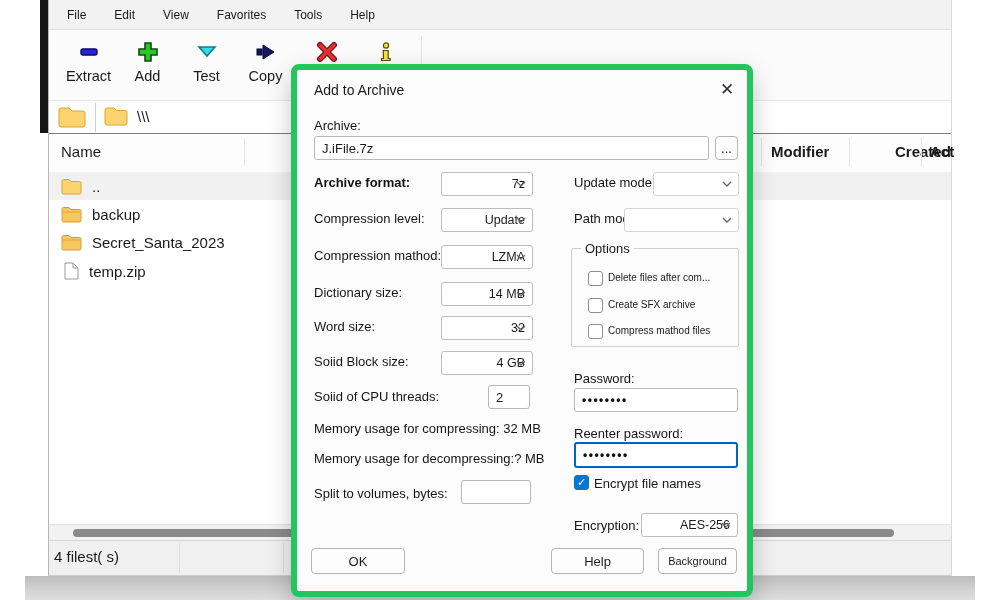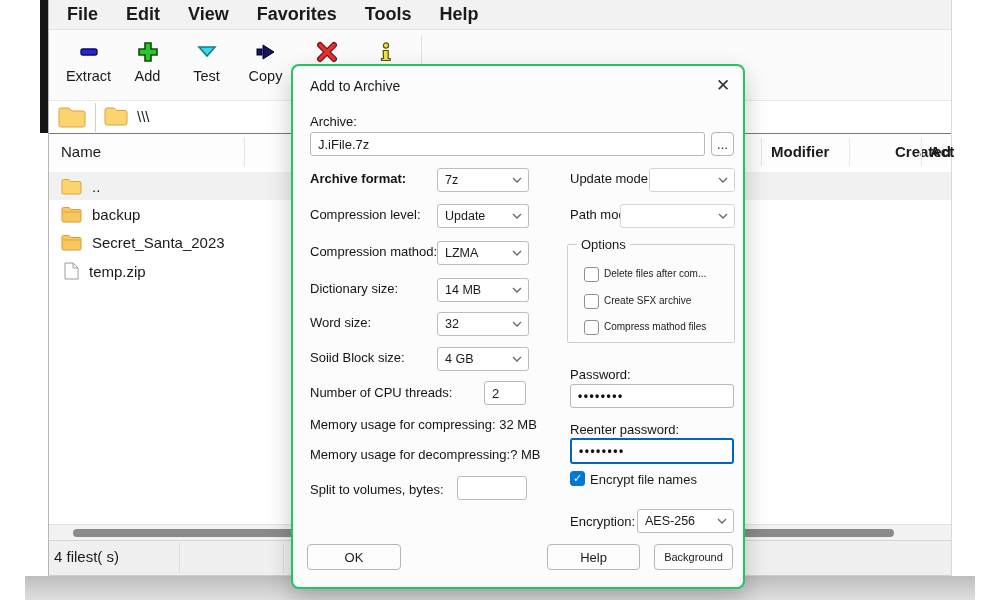--- a/index.html
+++ b/index.html
@@ -9,21 +9,21 @@
 
   
   .window{position:absolute;left:48px;top:0;width:902px;height:575px;background:#fff;
     border-left:1px solid #b6b6b6;border-right:1px solid #d9d9d9;border-bottom:1px solid #cfcfcf;}
   .blackbar{position:absolute;left:40px;top:0;width:8px;height:133px;background:#151515;}
   .shadowstrip{position:absolute;left:25px;top:576px;width:950px;height:24px;
     background:linear-gradient(#bdbdbd,#d2d2d2 60%,#dedede);}
 
   .menubar{position:absolute;left:0;top:0;width:100%;height:30px;background:#f2f2f2;
     border-bottom:1px solid #e2e2e2;display:flex;align-items:center;padding-left:4px;box-sizing:border-box;}
-  .menuitem{padding:5px 14px;font-size:18px;cursor:default;font-weight:bold;}
+  .menuitem{padding:5px 14px;font-size:12px;cursor:default;}
 
   .toolbar{position:absolute;left:0;top:30px;width:100%;height:70px;background:#fbfbfb;
     display:flex;align-items:flex-start;padding-left:10px;box-sizing:border-box;}
   .toolbtn{width:59px;display:flex;flex-direction:column;align-items:center;padding-top:10px;}
   .toolbtn .ticon{height:24px;display:flex;align-items:center;justify-content:center;}
   .toolbtn .tlabel{font-size:14.5px;margin-top:4px;}
   .tooldiv{position:absolute;left:372px;top:36px;width:1px;height:58px;background:#e0e0e0;}
 
   .addressrow{position:absolute;left:0;top:100px;width:100%;height:34px;background:#fff;
     border-top:1px solid #e8e8e8;border-bottom:1.5px solid #7a7a7a;box-sizing:border-box;}
@@ -39,28 +39,28 @@
 
   .hscroll{position:absolute;left:0;top:524px;width:100%;height:16px;background:#f2f2f2;border-top:1px solid #e3e3e3;}
   .hthumb{position:absolute;left:24px;top:4px;width:821px;height:8px;background:#8a8a8a;border-radius:4px;}
 
   .statusbar{position:absolute;left:0;top:540px;width:100%;height:34px;background:#f0f0f0;
     border-top:1px solid #d5d5d5;font-size:15px;}
   .statusdiv{position:absolute;top:2px;width:1px;height:30px;background:#dcdcdc;}
 
   
   .dialog{position:absolute;left:291px;top:64px;width:450px;height:521px;background:#fcfcfc;
-    border:2px solid #22c55e;border-radius:8px;box-shadow:0 10px 24px rgba(0,0,0,.22);z-index:10;font-size:13px;}
+    border:6px solid #22c55e;border-radius:8px;box-shadow:0 10px 24px rgba(0,0,0,.22);z-index:10;font-size:13px;}
   .dtitle{position:absolute;left:17px;top:12px;font-size:14px;}
   .dclose{position:absolute;left:423px;top:9px;font-size:17px;color:#333;font-weight:300;cursor:default;}
   .dlabel{position:absolute;font-size:13px;color:#141414;white-space:nowrap;}
   .field{position:absolute;background:#fff;border:1px solid #b9b9b9;border-radius:3px;height:22px;
     display:flex;align-items:center;padding:0 7px;box-sizing:content-box;font-size:13px;}
   .combo{position:absolute;background:#fff;border:1px solid #bdbdbd;border-radius:3px;height:22px;
-    display:flex;align-items:center;padding:0 7px;font-size:12.5px;}
+    display:flex;align-items:center;padding:0 7px;font-size:12.5px;justify-content:flex-end;}
   .combo svg{position:absolute;right:6px;}
   .pwdots{font-size:12px;font-weight:bold;letter-spacing:1.5px;color:#111;line-height:1;}
   .groupbox{position:absolute;border:1px solid #cfcfcf;border-radius:2px;}
   .grouptitle{position:absolute;background:#fcfcfc;padding:0 4px;font-size:13px;}
   .cbx{position:absolute;width:15px;height:15px;border:1px solid #8f8f8f;border-radius:3px;background:#fff;box-sizing:border-box;}
   .cbx.checked{background:#0078d4;border-color:#0078d4;color:#fff;font-size:11px;line-height:13px;text-align:center;}
   .cblabel{position:absolute;font-size:10px;white-space:nowrap;}
   .dbtn{position:absolute;height:26px;background:#fdfdfd;border:1px solid #b5b5b5;border-radius:4px;
     display:flex;align-items:center;justify-content:center;font-size:13px;cursor:default;box-sizing:border-box;}
 </style>
@@ -256,21 +256,21 @@
         </svg>
     </div>
     <div class="dlabel" style="left:17px;top:284px;">Soiid Block size:</div>
     <div class="combo" style="left:144px;top:281px;width:76px;">
       <span>4 GB</span>
       <svg width="10" height="6" viewBox="0 0 10 6">
           <path d="M1 1 L5 5 L9 1" fill="none" stroke="#666" stroke-width="1.3"></path>
         </svg>
     </div>
 
-    <div class="dlabel" style="left:17px;top:319px;">Number of CPU threads:</div>
+    <div class="dlabel" style="left:17px;top:319px;">Soiid of CPU threads:</div>
     <div class="field" style="left:191px;top:315px;width:26px;">2</div>
 
     <div class="dlabel" style="left:17px;top:351px;">Memory usage for compressing:  32 MB</div>
     <div class="dlabel" style="left:17px;top:381px;">Memory usage for decompressing:? MB</div>
 
     <div class="dlabel" style="left:17px;top:416px;">Split to volumes, bytes:</div>
     <div class="field" style="left:164px;top:410px;width:54px;"></div>
 
     <div class="dlabel" style="left:277px;top:105px;">Update mode:</div>
     <div class="combo" style="left:356px;top:102px;width:70px;border-color:#d4d4d4;">

